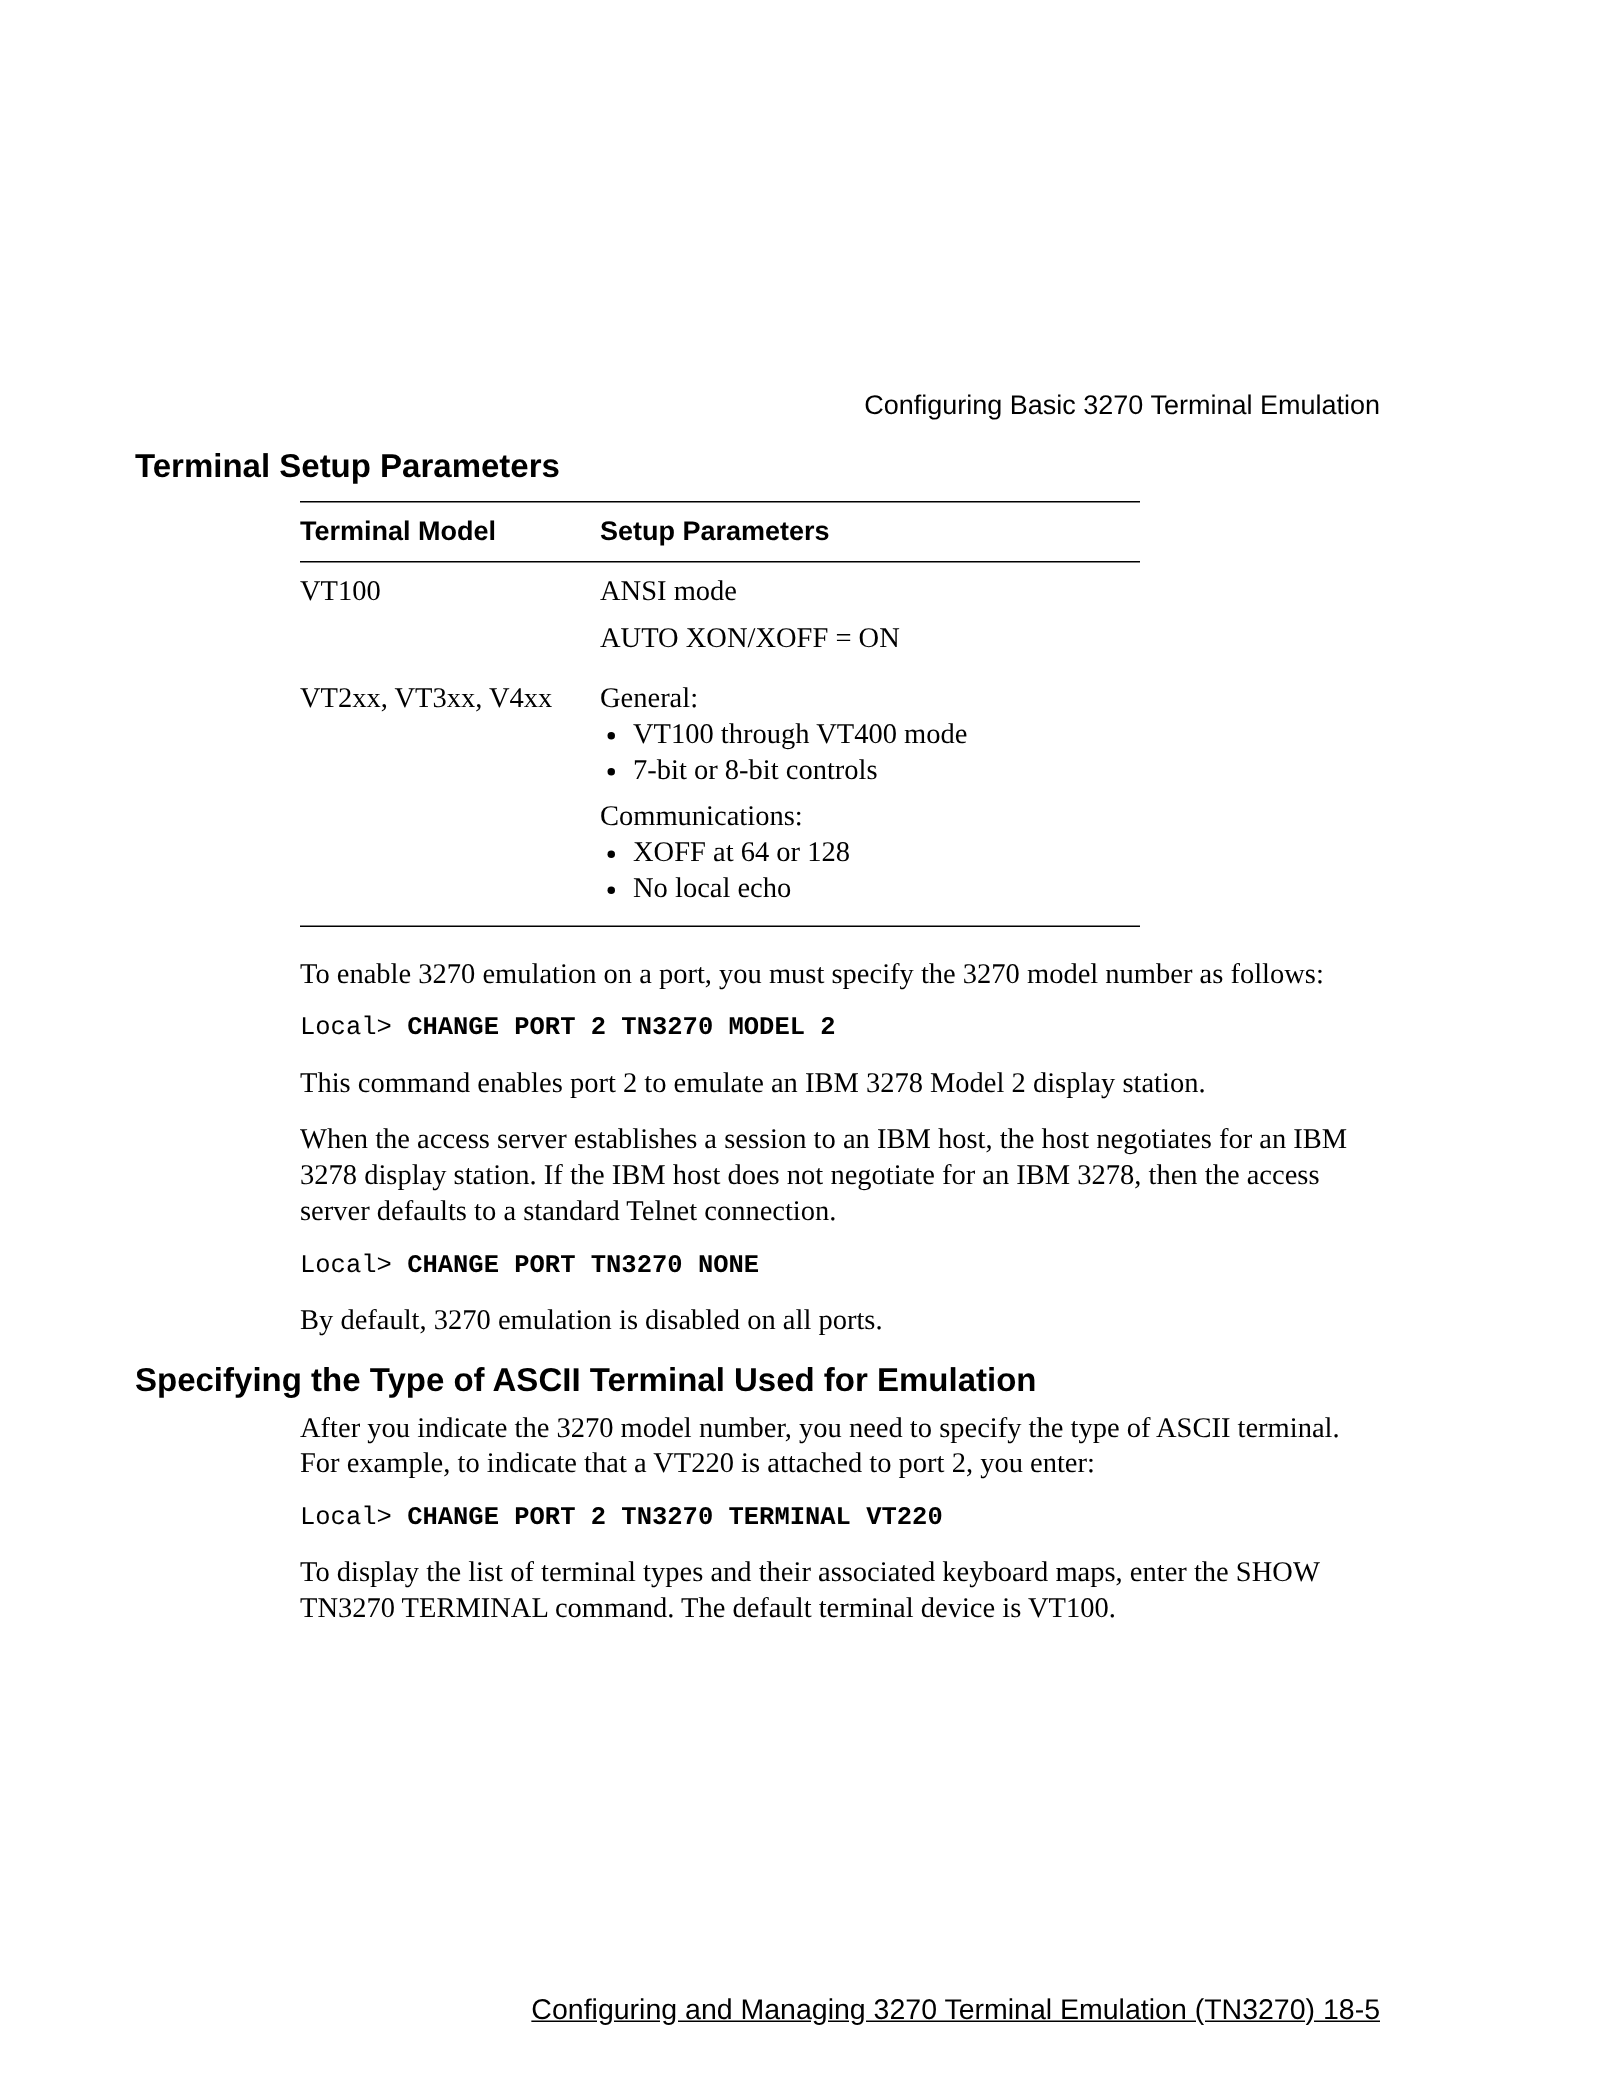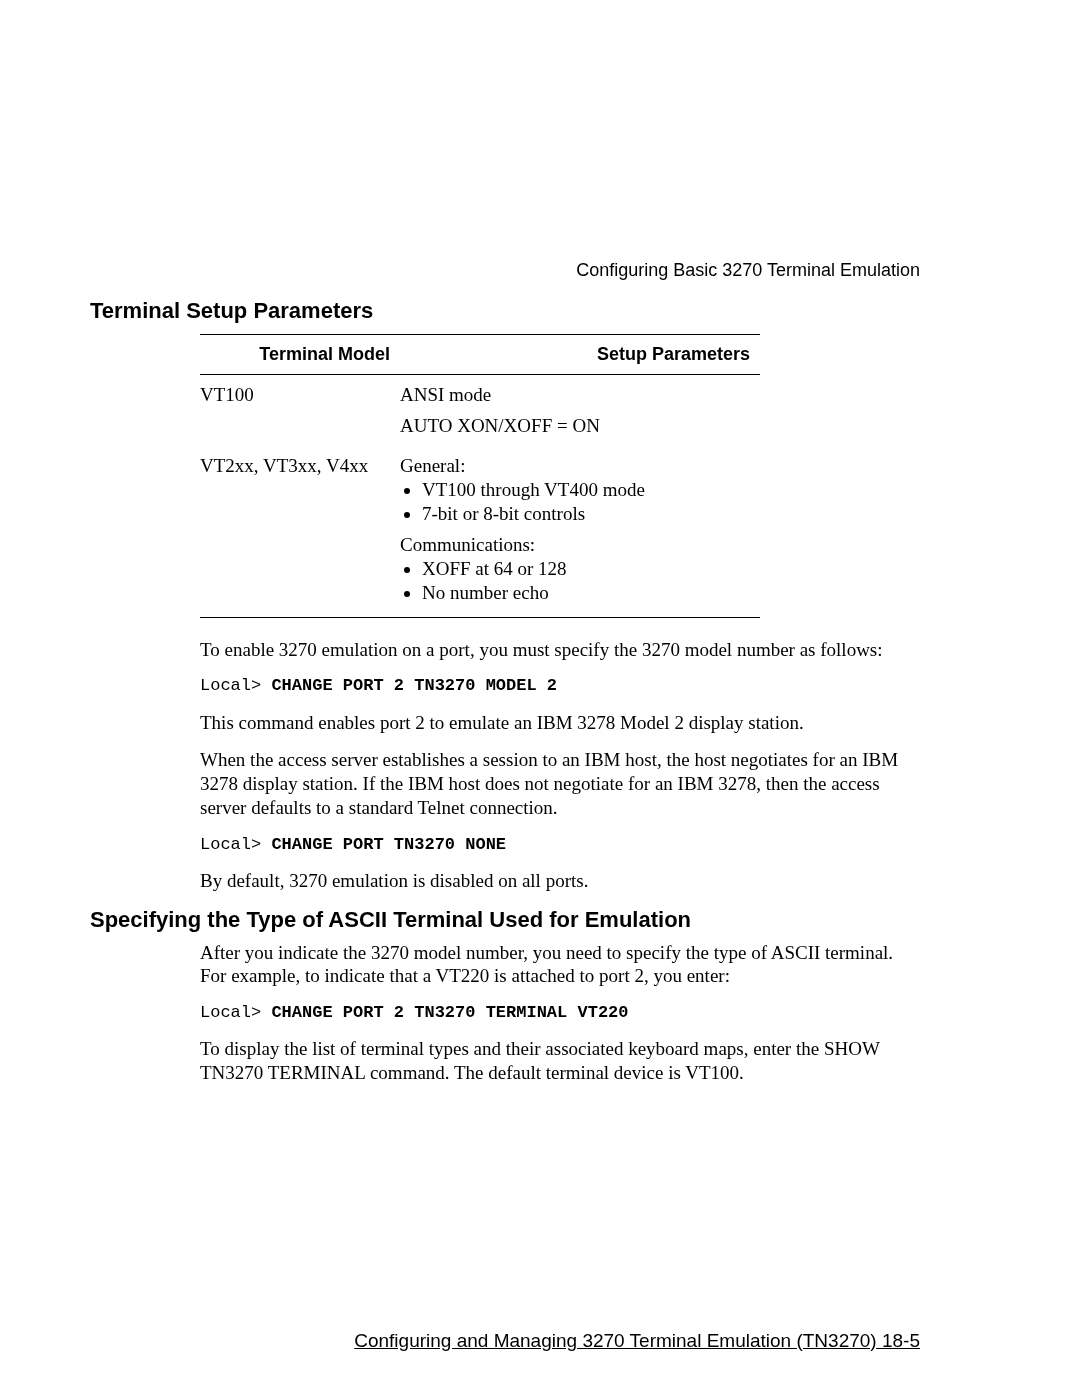--- a/index.html
+++ b/index.html
@@ -46,21 +46,21 @@
     border-collapse: collapse;
     width: 560px;
     margin-top: 10px;
     margin-bottom: 20px;
     font-size: 19px;
   }
   table.setup th {
     font-family: Arial, Helvetica, sans-serif;
     font-weight: bold;
     font-size: 18px;
-    text-align: right;
+    text-align: left;
     padding: 8px 10px 8px 0;
     border-top: 1px solid #000;
     border-bottom: 1px solid #000;
   }
   table.setup td {
     vertical-align: top;
     padding: 8px 10px 8px 0;
   }
   table.setup tr.last td {
     border-bottom: 1px solid #000;
@@ -124,21 +124,21 @@
         <td>VT2xx, VT3xx, V4xx</td>
         <td>
           <div>General:</div>
           <ul>
             <li>VT100 through VT400 mode</li>
             <li>7-bit or 8-bit controls</li>
           </ul>
           <div class="subhead">Communications:</div>
           <ul>
             <li>XOFF at 64 or 128</li>
-            <li>No number echo</li>
+            <li>No local echo</li>
           </ul>
         </td>
       </tr>
     </tbody>
       </table>
   </div>
 
   <div class="body-block">
     <p>To enable 3270 emulation on a port, you must specify the 3270 model number as follows:</p>
     <div class="cmd"><span class="prompt">Local&gt; </span><span class="bold">CHANGE PORT 2 TN3270 MODEL 2</span></div>

